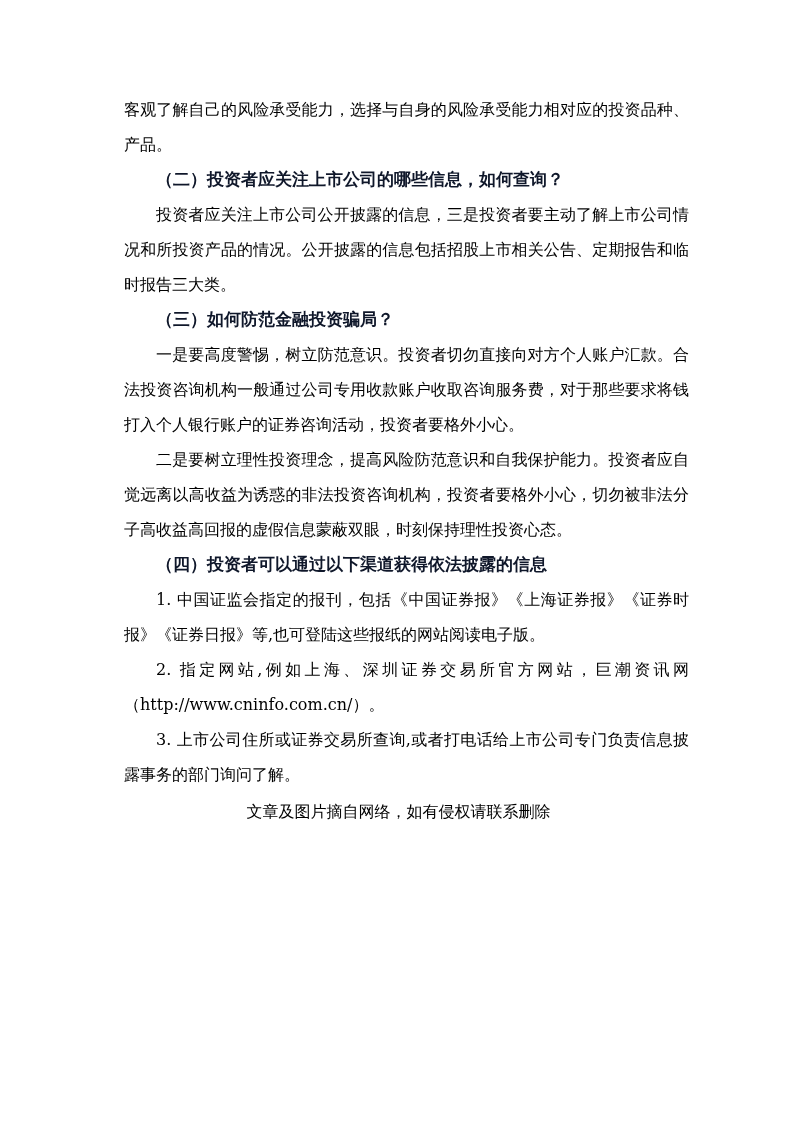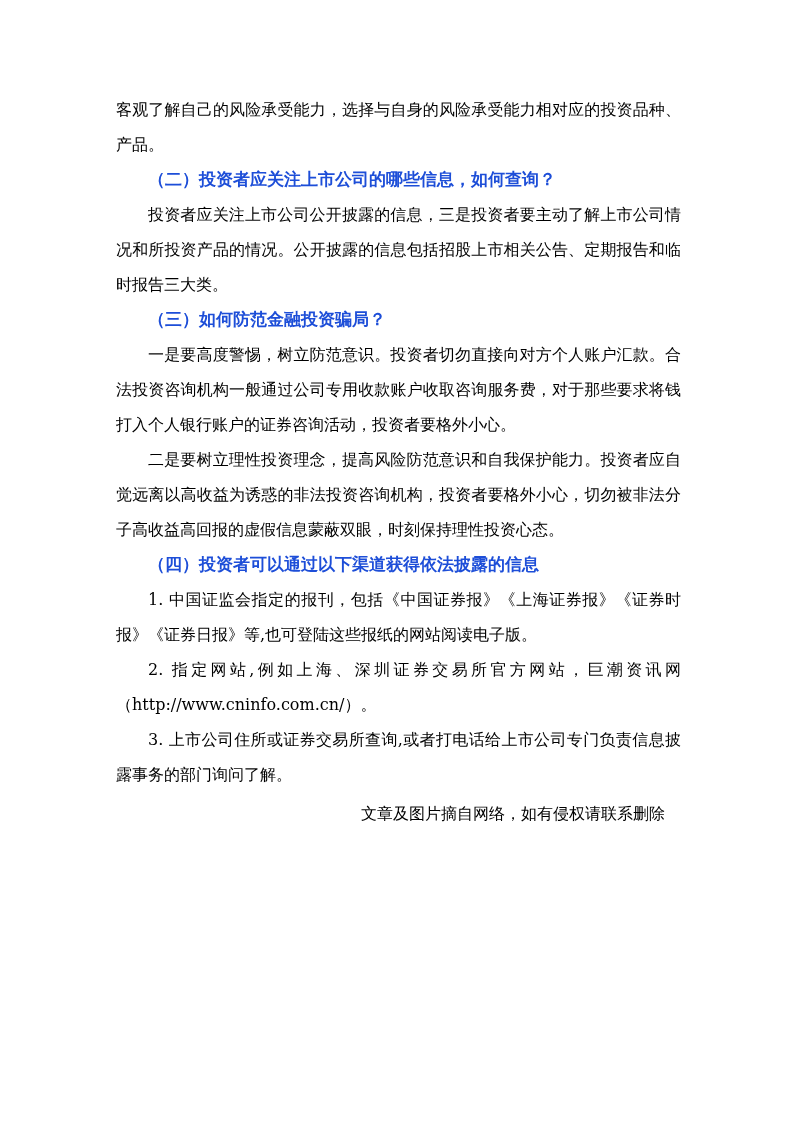--- a/index.html
+++ b/index.html
@@ -11,21 +11,21 @@
     position: relative;
     width: 793px;
     height: 1122px;
     background: #ffffff;
     overflow: hidden;
     font-family: "DejaVu Serif", "Liberation Serif", serif;
     color: #000000;
   }
   .content {
     position: absolute;
-    left: 116px;
+    left: 124px;
     top: 92px;
     width: 565px;
   }
   .para {
     margin: 0;
     font-size: 16px;
     line-height: 35px;
     text-align: justify;
     text-indent: 32px;
     letter-spacing: 0;
@@ -33,28 +33,29 @@
   .para.no-indent {
     text-indent: 0;
   }
   .heading {
     margin: 0;
     font-size: 17px;
     line-height: 35px;
     font-weight: 700;
     text-indent: 32px;
     font-family: "DejaVu Sans", "Liberation Sans", sans-serif;
-    color: #1d4ed8;
+    color: #0f172a;
   }
   .footer-note {
     margin: 4px 16px 0 0;
     font-size: 16px;
     line-height: 35px;
-    text-align: right;
+    text-align: center;
     text-indent: 0;
+    font-family: Liberation Mono, monospace;
   }
 </style>
 </head>
 <body>
 
 <div class="page">
   <div class="content">
 
     <p class="para no-indent">客观了解自己的风险承受能力，选择与自身的风险承受能力相对应的投资品种、产品。</p>
 

